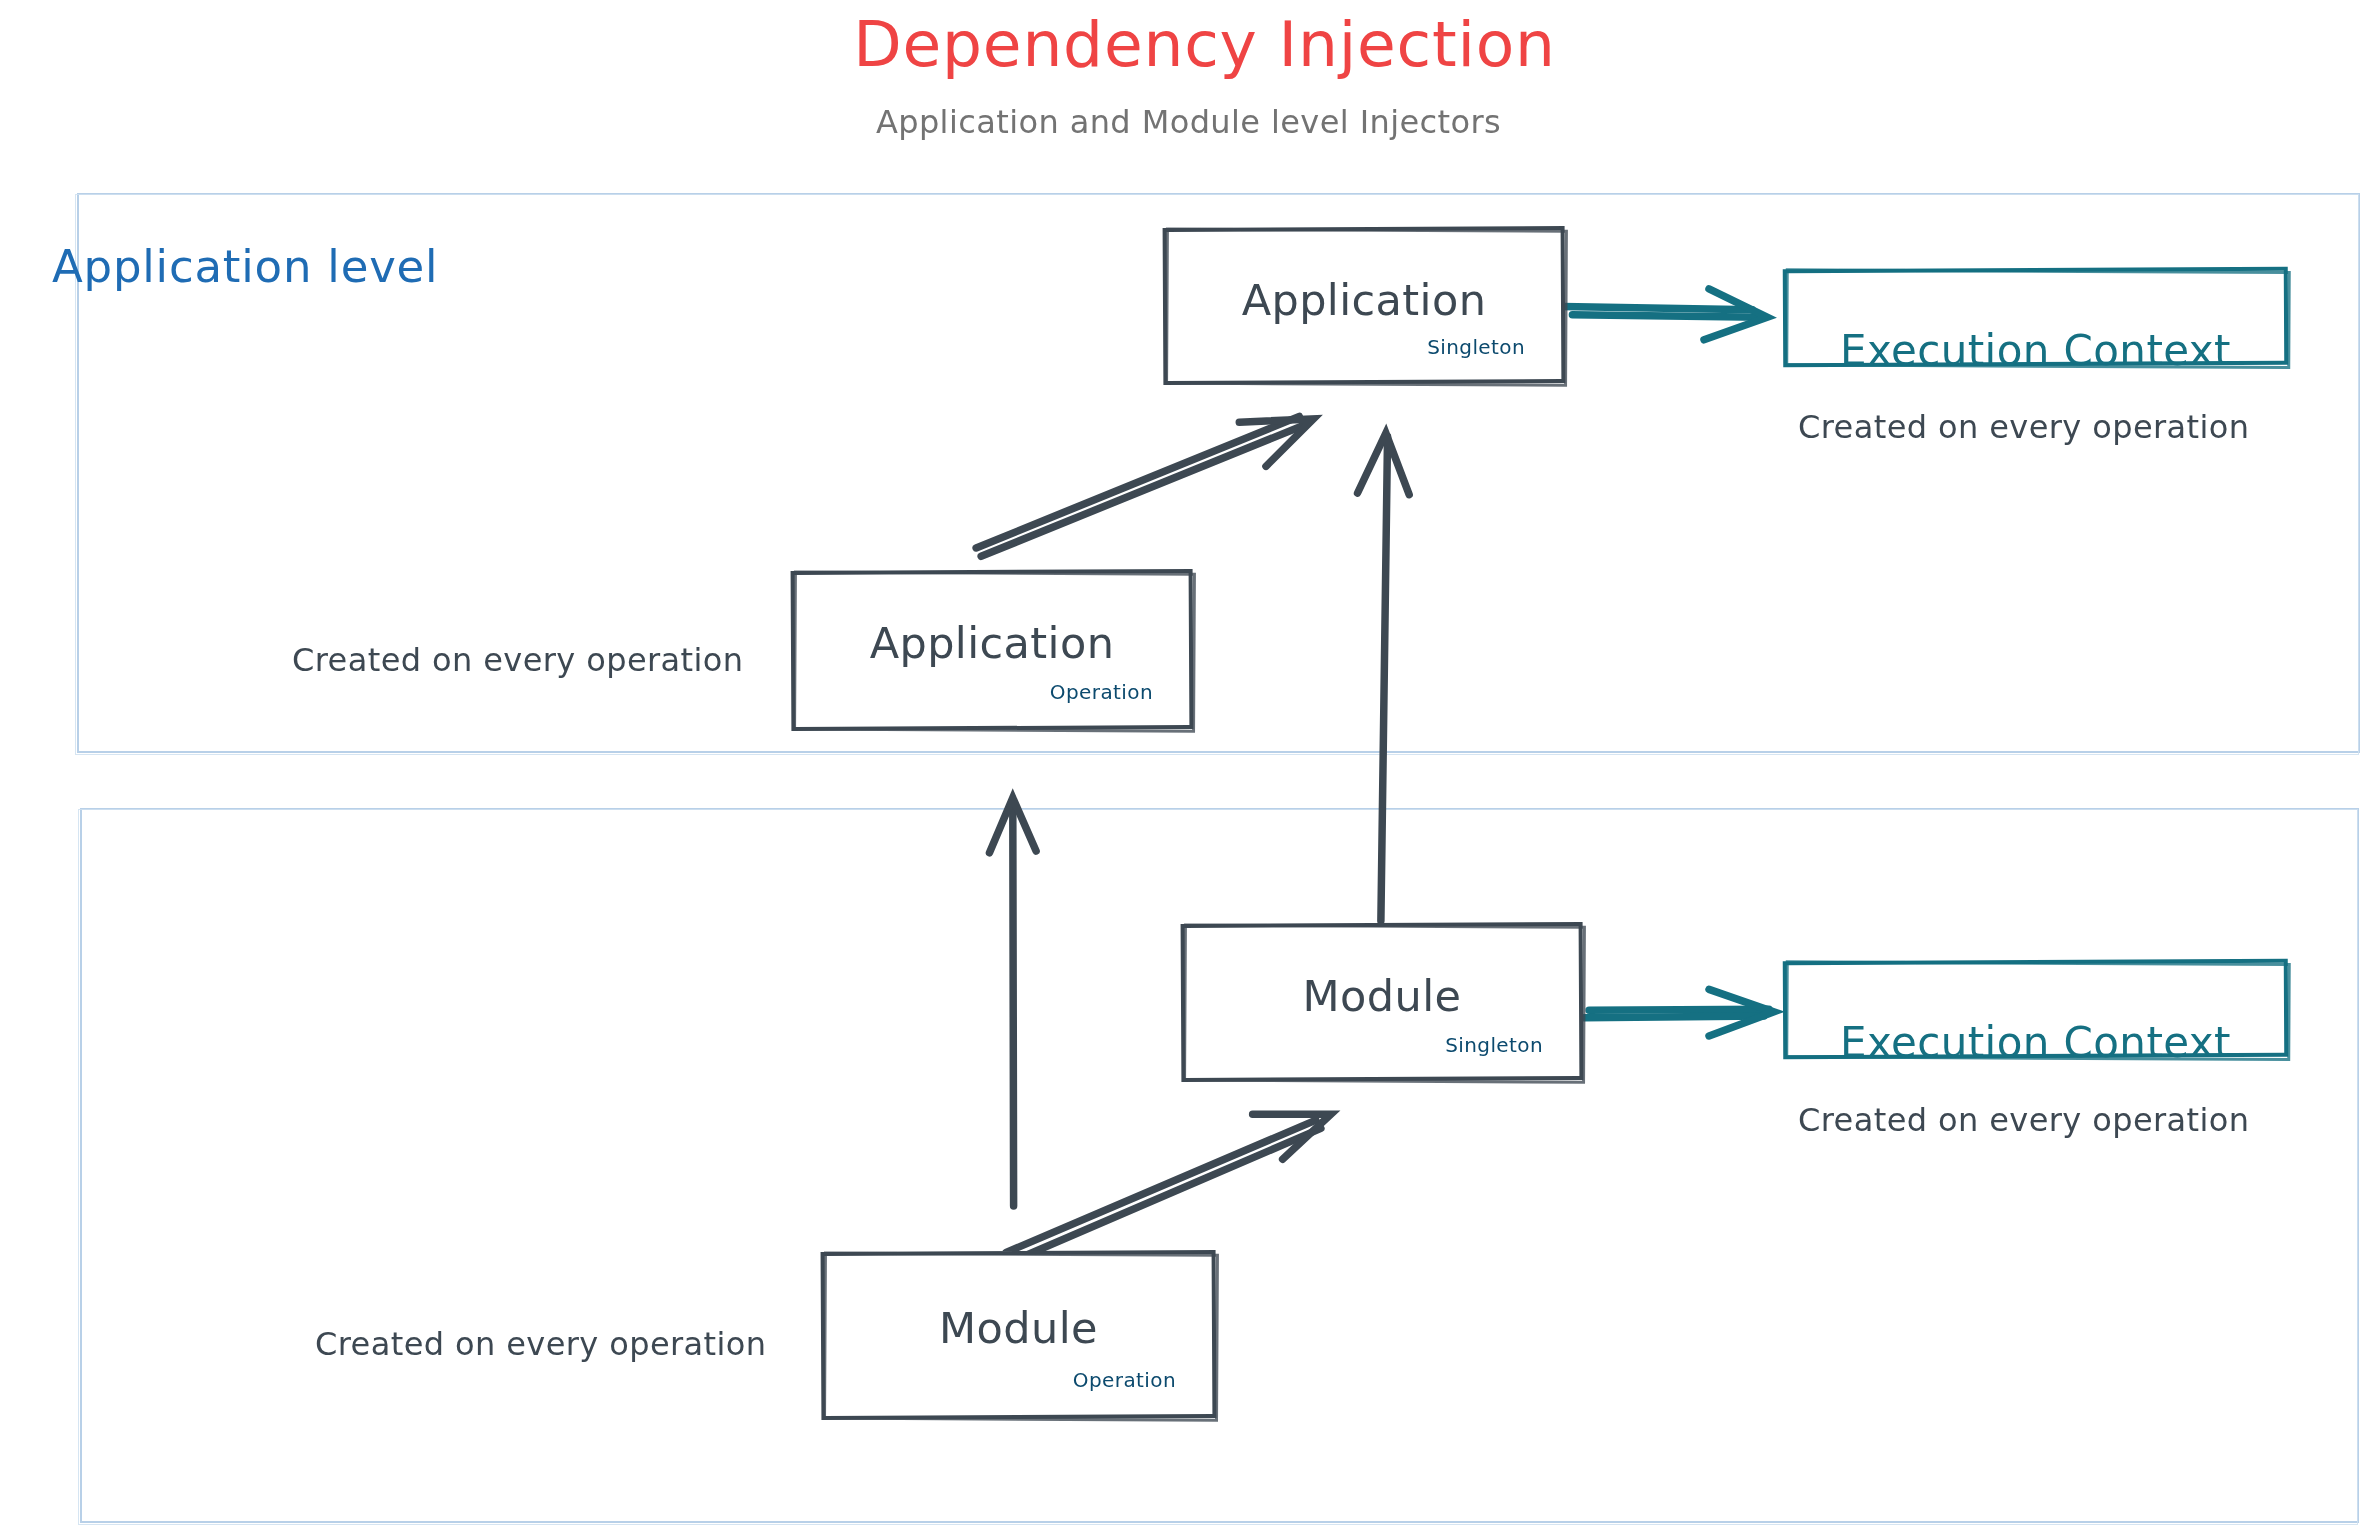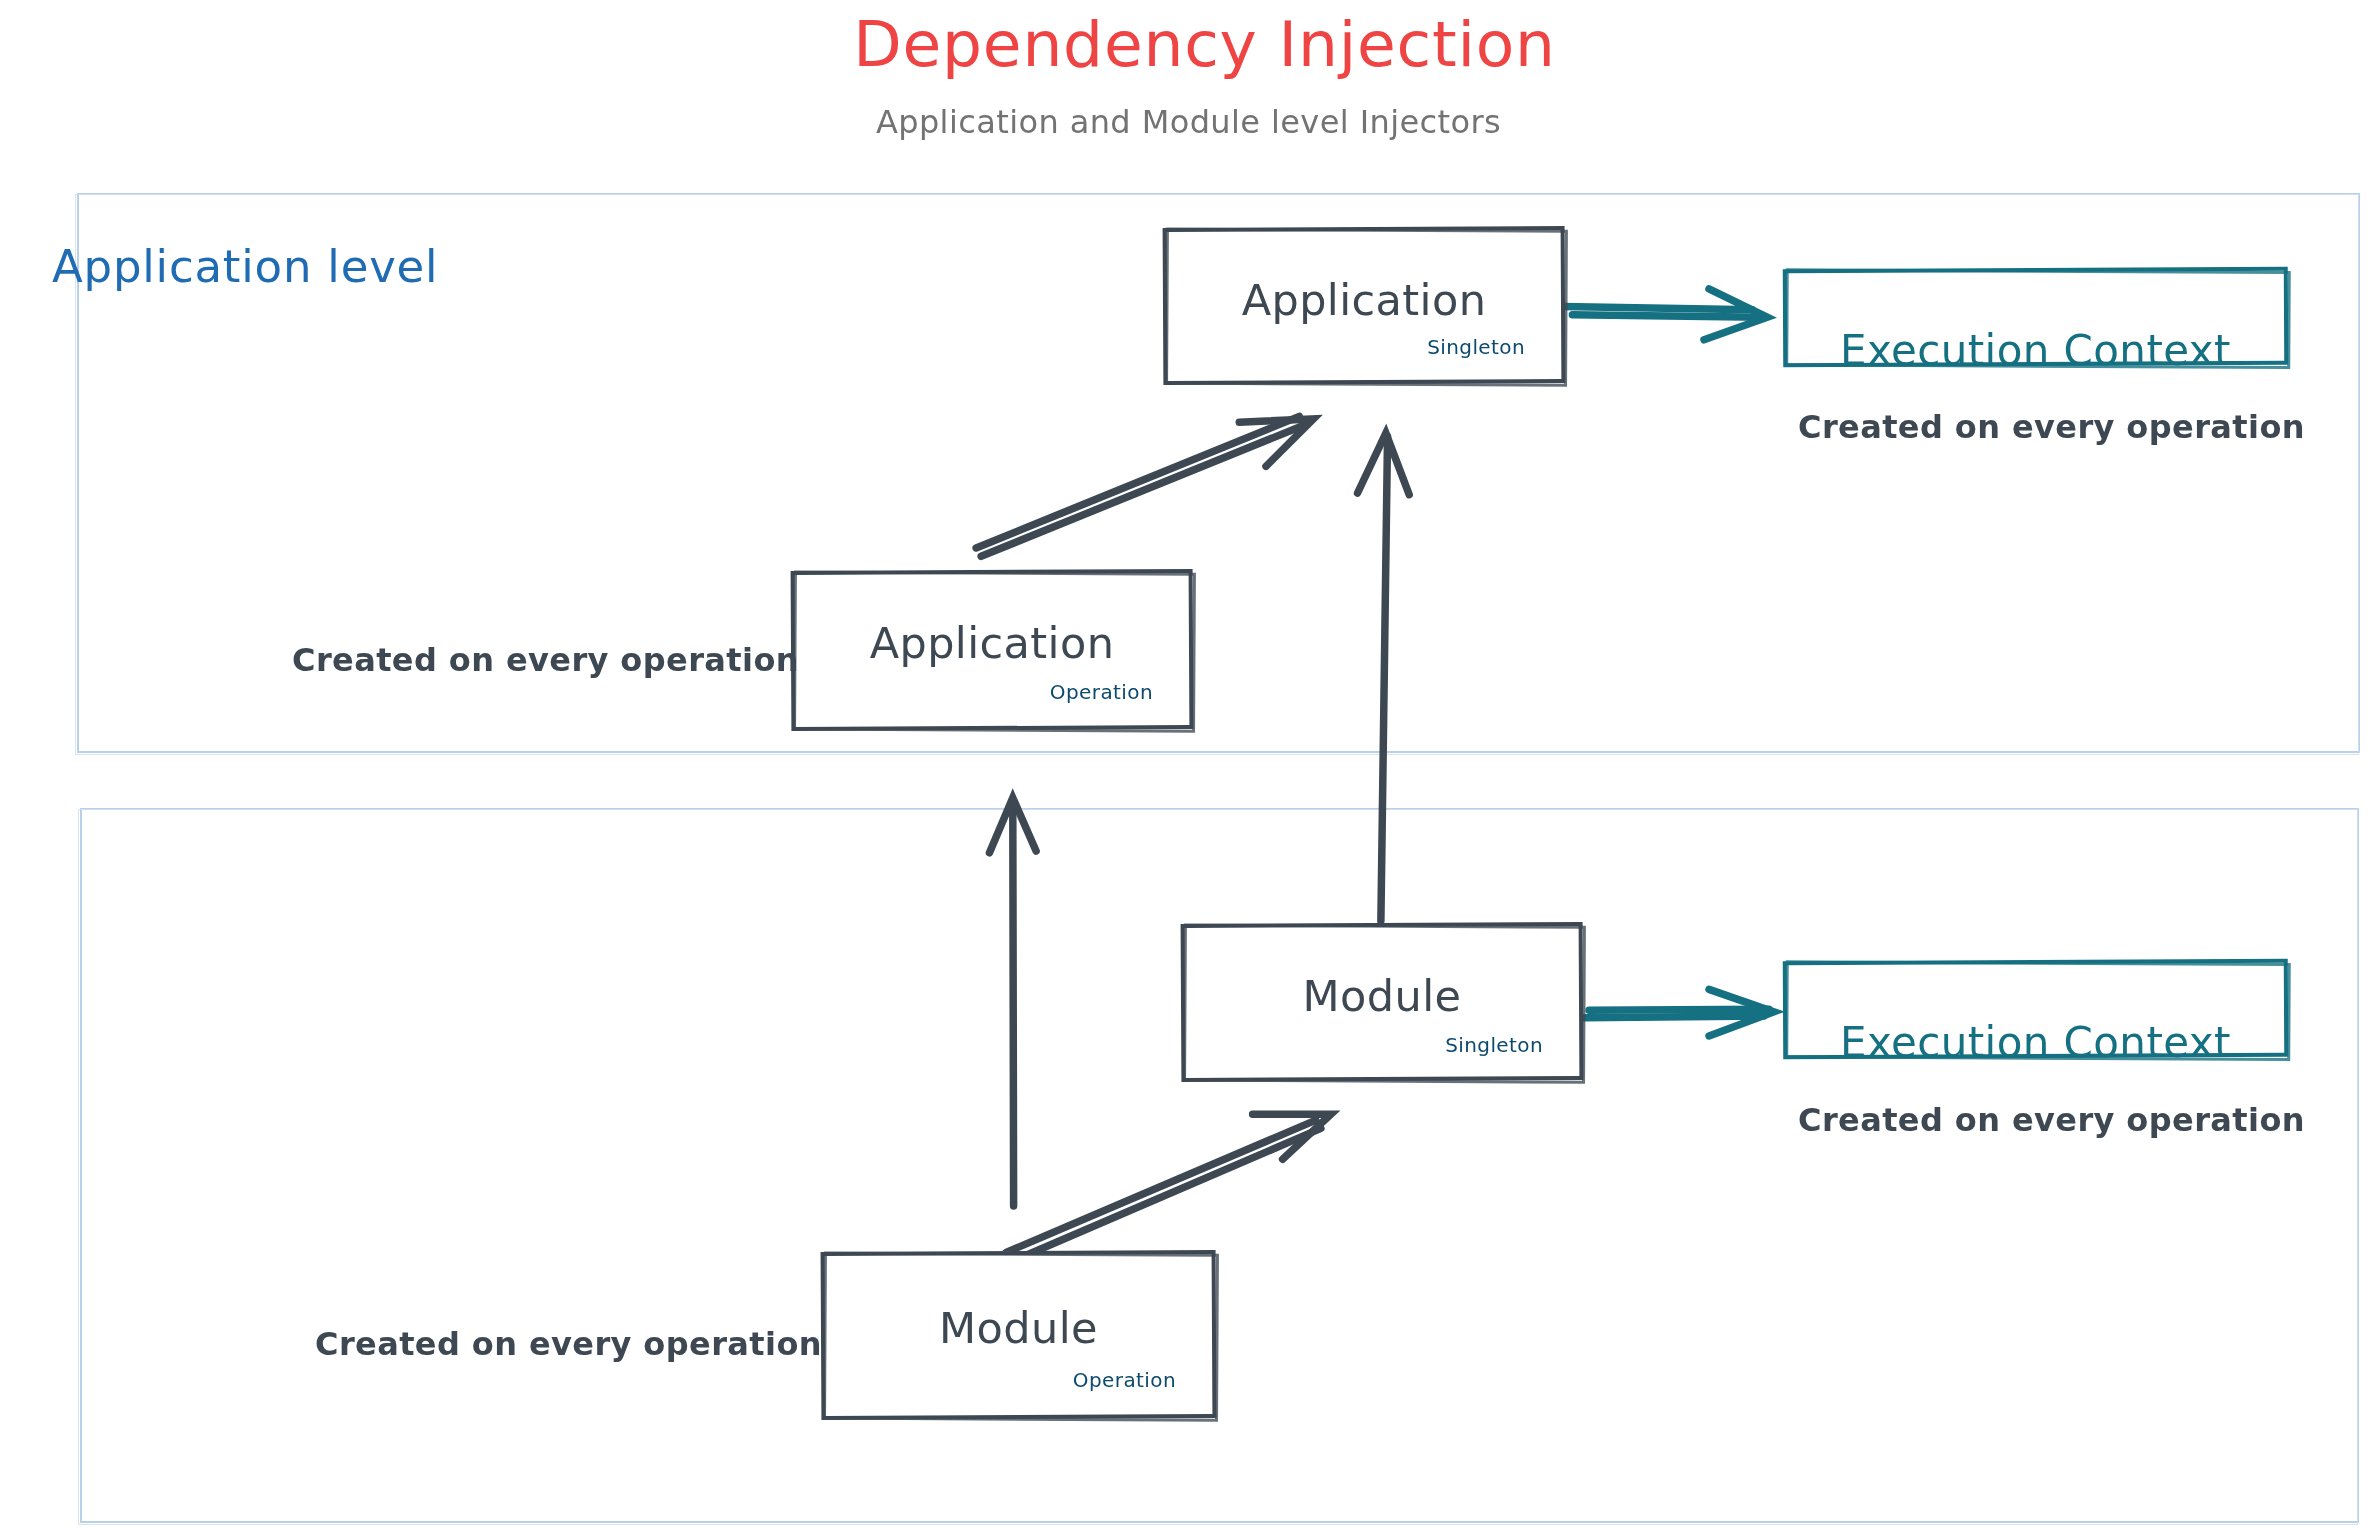--- a/index.html
+++ b/index.html
@@ -139,21 +139,20 @@
   #exec-ctx-mod { left: 1783px; top: 960px; width: 505px; height: 98px; }
   #exec-ctx-mod .node-title { top: 21.7px; }
 
   
   .caption {
     position: absolute;
     font-size: 32px;
     color: #3d4852;
     letter-spacing: 0.4px;
     white-space: nowrap;
-    font-weight: bold;
   }
   #cap-app-ctx  { left: 1798px; top: 408px; }
   #cap-mod-ctx  { left: 1798px; top: 1101px; }
   #cap-app-op   { left: 292px;  top: 641px; }
   #cap-mod-op   { left: 315px;  top: 1325px; }
 
   
   #arrows {
     position: absolute;
     left: 0; top: 0;

